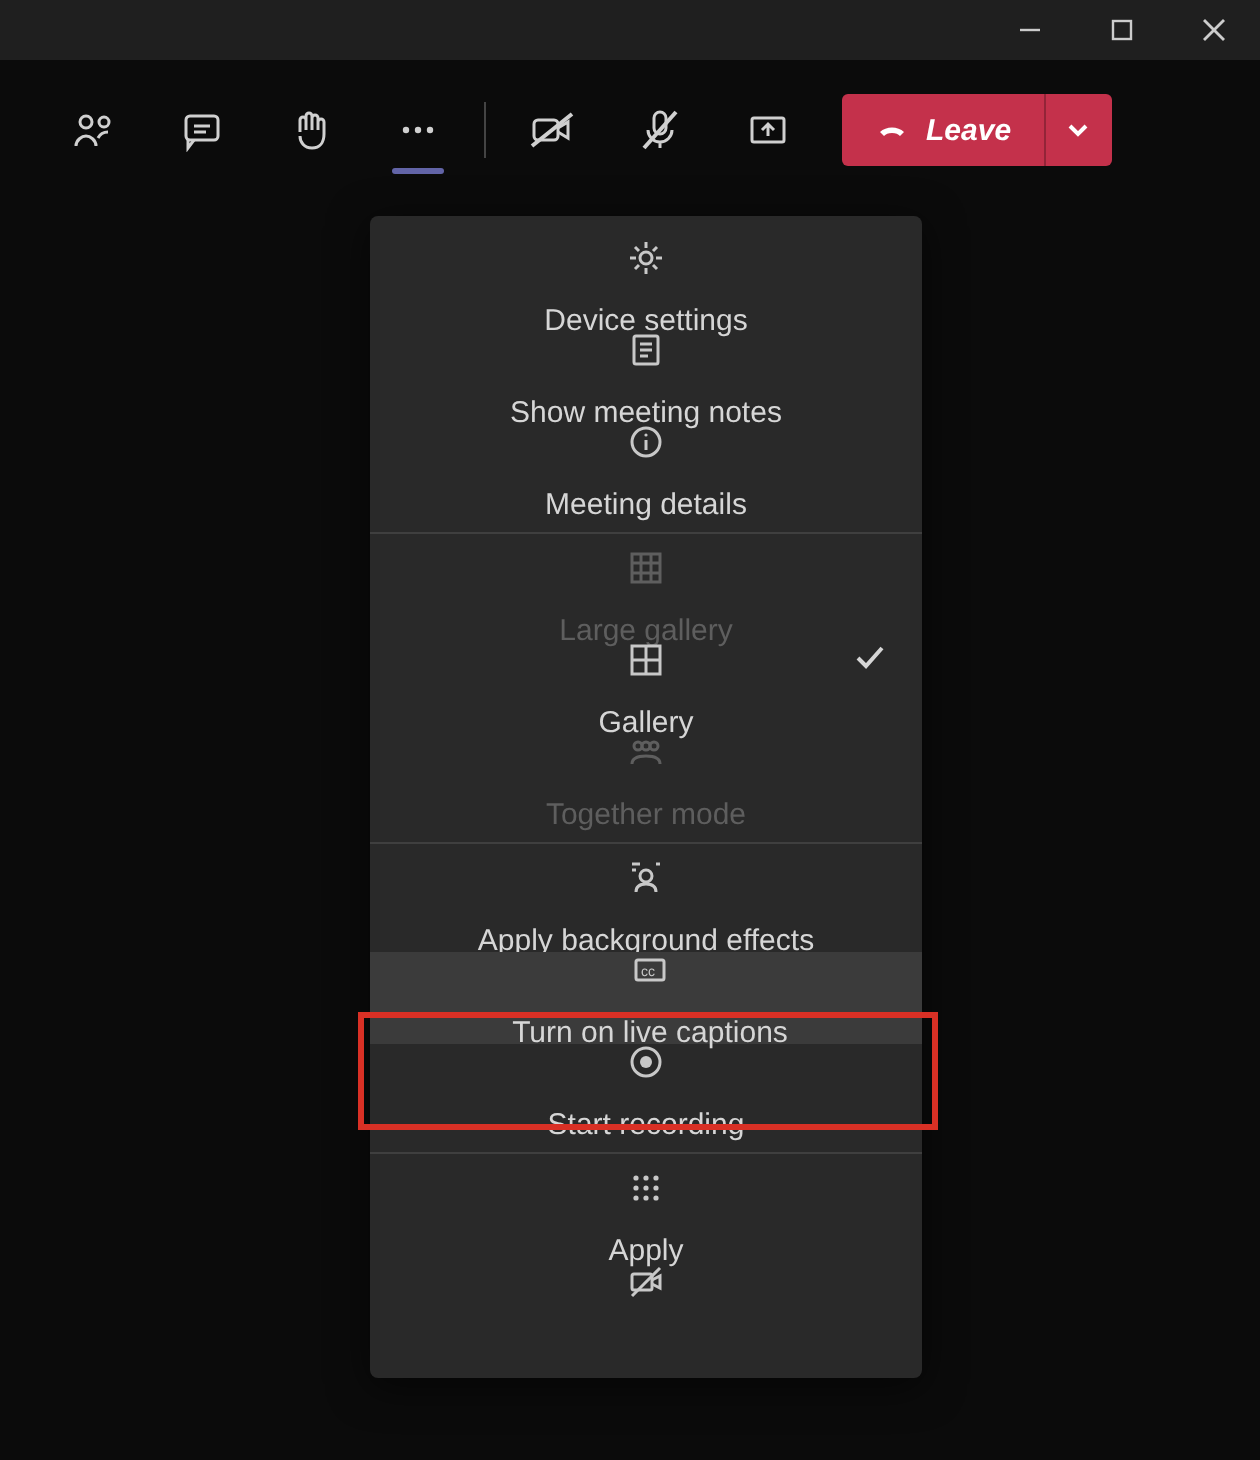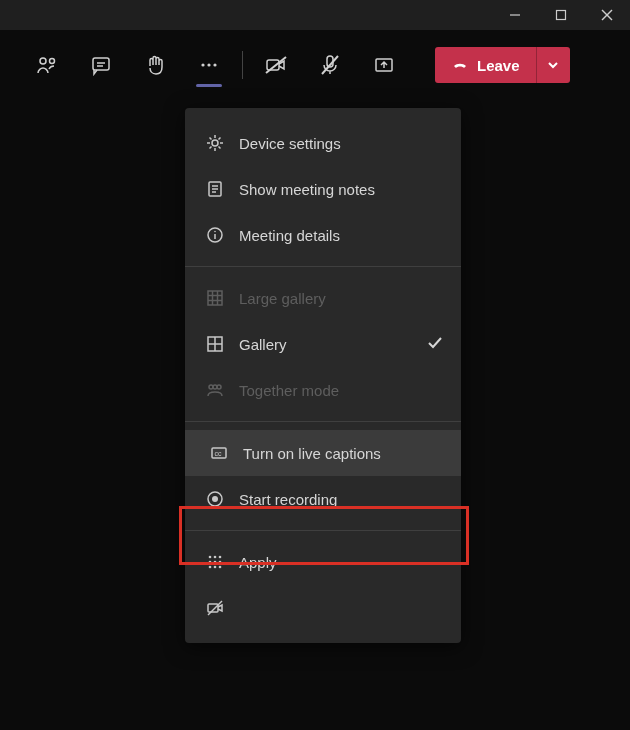--- a/index.html
+++ b/index.html
@@ -5,27 +5,27 @@
     * { margin:0; padding:0; box-sizing:border-box; font-family: "Segoe UI", Arial, sans-serif; }
     body { background:#0b0b0b; width:630px; height:730px; overflow:hidden; position:relative; color:#c8c8c8; }
     .titlebar { height:30px; background:#1f1f1f; display:flex; justify-content:flex-end; align-items:center; }
     .tb-btn { width:46px; height:30px; display:flex; align-items:center; justify-content:center; color:#ccc; }
     .tb-btn svg { stroke:#ccc; fill:none; }
     .toolbar { height:70px; background:#0b0b0b; display:flex; align-items:center; padding:0 20px; gap:0; }
     .tool-btn { width:54px; height:56px; display:flex; align-items:center; justify-content:center; color:#d0d0d0; position:relative; }
     .tool-btn svg { stroke:#d0d0d0; fill:none; stroke-width:1.5; }
     .tool-sep { width:1px; height:28px; background:#444; margin:0 6px; }
     .more-active::after { content:""; position:absolute; bottom:6px; left:14px; right:14px; height:3px; background:#6264a7; border-radius:2px; }
-    .leave-group { display:flex; margin-left:24px; }
+    .leave-group { display:flex; margin-left:10px;font-style:italic; }
     .leave-btn { background:#c4314b; color:#fff; height:36px; padding:0 16px; display:flex; align-items:center; gap:8px; font-size:15px; font-weight:600; border-radius:3px 0 0 3px; }
     .leave-chev { background:#c4314b; width:34px; height:36px; display:flex; align-items:center; justify-content:center; border-left:1px solid rgba(0,0,0,.25); border-radius:0 3px 3px 0; }
     .leave-chev svg, .leave-btn svg { stroke:#fff; fill:none; }
 
     .dropdown { position:absolute; top:108px; left:185px; width:276px; background:#292929; border-radius:4px; box-shadow:0 4px 20px rgba(0,0,0,.6); padding:12px 0; }
-    .dd-item { display:flex; align-items:center; gap:14px; padding:0 20px; height:46px; font-size:15px; color:#d6d6d6; position:relative; }
+    .dd-item { display:flex; align-items:center; gap:14px; padding:0 20px; height:46px; font-size:15px; color:#d6d6d6; position:relative;flex-direction:column; }
     .dd-item.disabled { color:#5e5e5e; }
     .dd-item.disabled .dd-icon svg { stroke:#5e5e5e; }
     .dd-item .dd-icon { width:20px; height:20px; display:flex; align-items:center; justify-content:center; }
     .dd-item .dd-icon svg { stroke:#c8c8c8; fill:none; stroke-width:1.5; }
     .dd-check { position:absolute; right:18px; }
     .dd-sep { height:1px; background:#3f3f3f; margin:8px 0; }
     .dd-item.hover { background:#3b3b3b;padding-left:24px; }
     .highlight-box { position:absolute; border:3px solid #d93025; pointer-events:none; }
   </style>
 </head>
@@ -180,20 +180,32 @@
           <circle cx="5" cy="6" r="2"></circle>
           <circle cx="13" cy="6" r="2"></circle>
           <circle cx="9" cy="6" r="2"></circle>
           <path d="M2 15c0-3 3-4 7-4s7 1 7 4"></path>
         </svg>
       </span>
     <span>Together mode</span>
   </div>
   <div class="dd-sep"></div>
 
+  <div class="dd-item">
+    <span class="dd-icon">
+        <svg width="18" height="18">
+          <circle cx="9" cy="8" r="3"></circle>
+          <path d="M4 16c0-3 2-4 5-4s5 1 5 4"></path>
+          <line x1="2" y1="2" x2="6" y2="2"></line>
+          <line x1="2" y1="5" x2="4" y2="5"></line>
+          <line x1="14" y1="2" x2="16" y2="2"></line>
+        </svg>
+      </span>
+    <span>Apply background effects</span>
+  </div>
   <div class="dd-item hover">
     <span class="dd-icon">
         <svg width="18" height="18">
           <rect x="2" y="4" width="14" height="10" rx="1"></rect>
           <text x="4.5" y="12" font-size="7" fill="#c8c8c8" stroke="none" font-family="Arial">cc</text>
         </svg>
       </span>
     <span>Turn on live captions</span>
   </div>
   <div class="dd-item">

